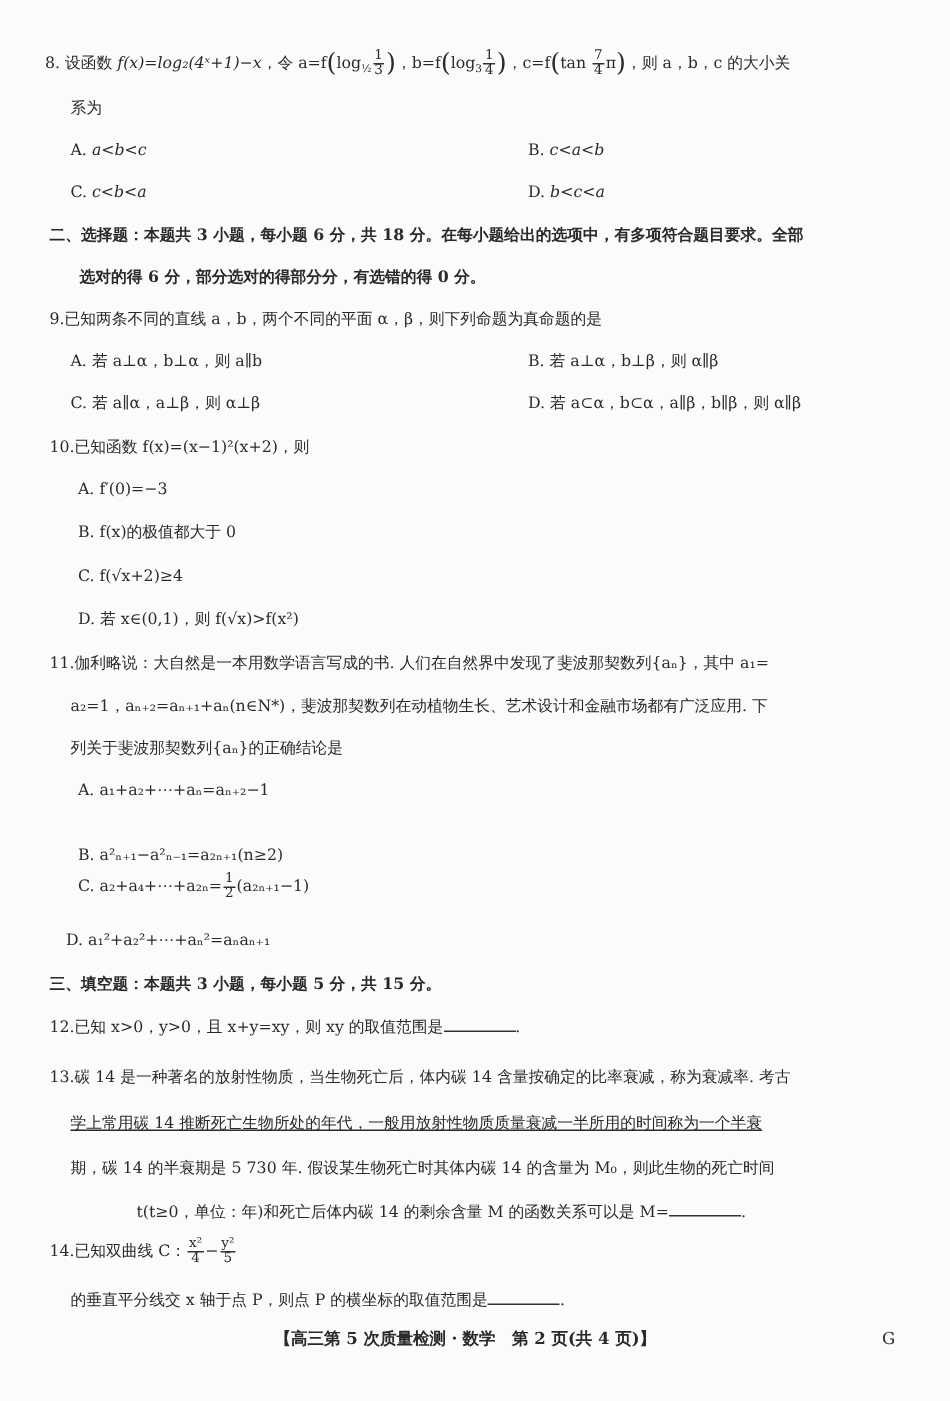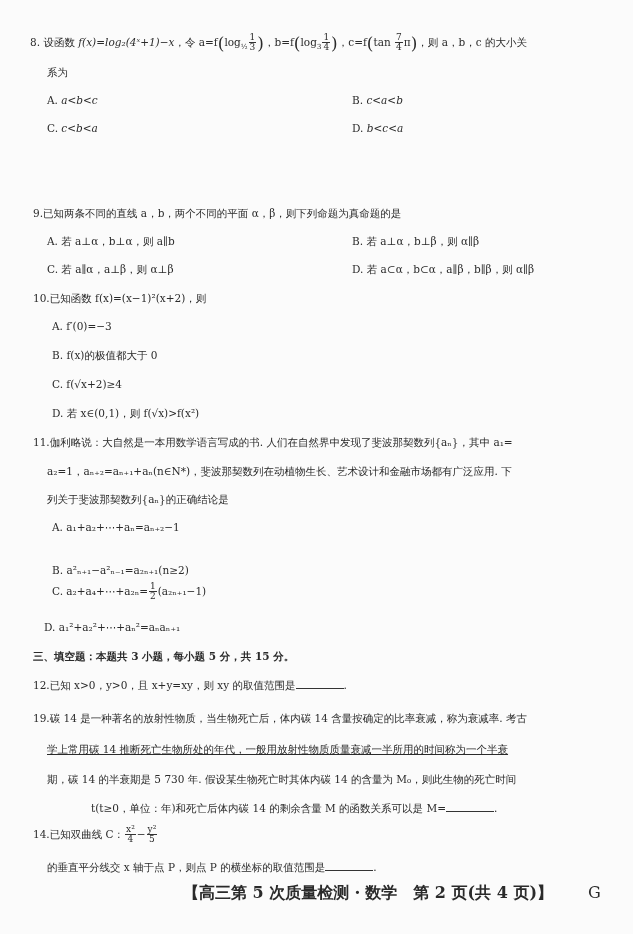--- a/index.html
+++ b/index.html
@@ -13,21 +13,21 @@
   }
   .page { position: absolute; left: 0; top: 0; width: 633px; height: 934px; }
   .line { position: absolute; white-space: nowrap; line-height: 16px; }
   .math { font-style: italic; margin-top: 47px; }
   .bold { font-weight: bold; }
   .frac { display: inline-flex; flex-direction: column; align-items: center; vertical-align: middle; font-size: 9px; line-height: 9px; margin: 0 1px; }
   .frac .num { border-bottom: 1px solid #333; padding: 0 1px; }
   .paren { font-size: 17px; vertical-align: middle; }
   .blank { display: inline-block; width: 48px; border-bottom: 1px solid #333; height: 10px; vertical-align: baseline; }
   sub, sup { font-size: 7px; }
-  .footer { font-size: 16px; }
+  .footer { font-size: 11px; }
 </style>
 </head>
 <body>
 
 <div class="page">
 
   <div class="line" style="left:30px; top:33px;">
     <span>8.</span>
     <span>设函数 </span><span class="math">f(x)=log₂(4ˣ+1)−x</span><span>，令 a=f</span><span class="paren">(</span><span>log</span><sub>½</sub><span class="frac">
         <span class="num">1</span>
@@ -39,20 +39,22 @@
         <span class="num">7</span>
         <span>4</span>
       </span><span>π</span><span class="paren">)</span><span>，则 a，b，c 的大小关</span>
   </div>
   <div class="line" style="left:47px; top:64px;">系为</div>
   <div class="line" style="left:47px; top:92px;"><span>A.</span> <span class="math">a&lt;b&lt;c</span></div>
   <div class="line" style="left:352px; top:92px;"><span>B.</span> <span class="math">c&lt;a&lt;b</span></div>
   <div class="line" style="left:47px; top:120px;"><span>C.</span> <span class="math">c&lt;b&lt;a</span></div>
   <div class="line" style="left:352px; top:120px;"><span>D.</span> <span class="math">b&lt;c&lt;a</span></div>
 
+  <div class="line bold" style="left:33px; top:149px;">二、选择题：本题共 3 小题，每小题 6 分，共 18 分。在每小题给出的选项中，有多项符合题目要求。全部</div>
+  <div class="line bold" style="left:53px; top:177px;">选对的得 6 分，部分选对的得部分分，有选错的得 0 分。</div>
 
   <div class="line" style="left:33px; top:205px;text-align:center;"><span>9.</span><span>已知两条不同的直线 a，b，两个不同的平面 α，β，则下列命题为真命题的是</span></div>
   <div class="line" style="left:47px; top:233px;"><span>A.</span> <span>若 a⊥α，b⊥α，则 a∥b</span></div>
   <div class="line" style="left:352px; top:233px;"><span>B.</span> <span>若 a⊥α，b⊥β，则 α∥β</span></div>
   <div class="line" style="left:47px; top:261px;"><span>C.</span> <span>若 a∥α，a⊥β，则 α⊥β</span></div>
   <div class="line" style="left:352px; top:261px;"><span>D.</span> <span>若 a⊂α，b⊂α，a∥β，b∥β，则 α∥β</span></div>
 
   <div class="line" style="left:33px; top:290px;"><span>10.</span><span>已知函数 f(x)=(x−1)²(x+2)，则</span></div>
   <div class="line" style="left:52px; top:318px;"><span>A.</span> <span>f′(0)=−3</span></div>
   <div class="line" style="left:52px; top:347px;"><span>B.</span> <span>f(x)的极值都大于 0</span></div>
@@ -67,21 +69,21 @@
   <div class="line" style="left:52px; top:582px;"><span>C.</span> <span>a₂+a₄+⋯+a₂ₙ=</span><span class="frac">
         <span class="num">1</span>
         <span>2</span>
       </span><span>(a₂ₙ₊₁−1)</span></div>
   <div class="line" style="left:44px; top:619px;"><span>D.</span> <span>a₁²+a₂²+⋯+aₙ²=aₙaₙ₊₁</span></div>
 
   <div class="line bold" style="left:33px; top:648px;">三、填空题：本题共 3 小题，每小题 5 分，共 15 分。</div>
 
   <div class="line" style="left:33px; top:677px;"><span>12.</span><span>已知 x&gt;0，y&gt;0，且 x+y=xy，则 xy 的取值范围是</span><span class="blank"></span><span>.</span></div>
 
-  <div class="line" style="left:33px; top:710px;"><span>19.</span><span>碳 14 是一种著名的放射性物质，当生物死亡后，体内碳 14 含量按确定的比率衰减，称为衰减率. 考古</span></div>
+  <div class="line" style="left:33px; top:710px;"><span>13.</span><span>碳 14 是一种著名的放射性物质，当生物死亡后，体内碳 14 含量按确定的比率衰减，称为衰减率. 考古</span></div>
   <div class="line" style="left:47px; top:741px;text-decoration:underline;">学上常用碳 14 推断死亡生物所处的年代，一般用放射性物质质量衰减一半所用的时间称为一个半衰</div>
   <div class="line" style="left:47px; top:771px;">期，碳 14 的半衰期是 5 730 年. 假设某生物死亡时其体内碳 14 的含量为 M₀，则此生物的死亡时间</div>
   <div class="line" style="left:47px; top:800px;margin-left:44px;"><span>t(t≥0，单位：年)和死亡后体内碳 14 的剩余含量 M 的函数关系可以是 M=</span><span class="blank"></span><span>.</span></div>
 
   <div class="line" style="left:33px; top:825px;"><span>14.</span><span>已知双曲线 C：</span><span class="frac">
         <span class="num">x²</span>
         <span>4</span>
       </span><span>−</span><span class="frac">
         <span class="num">y²</span>
         <span>5</span>

